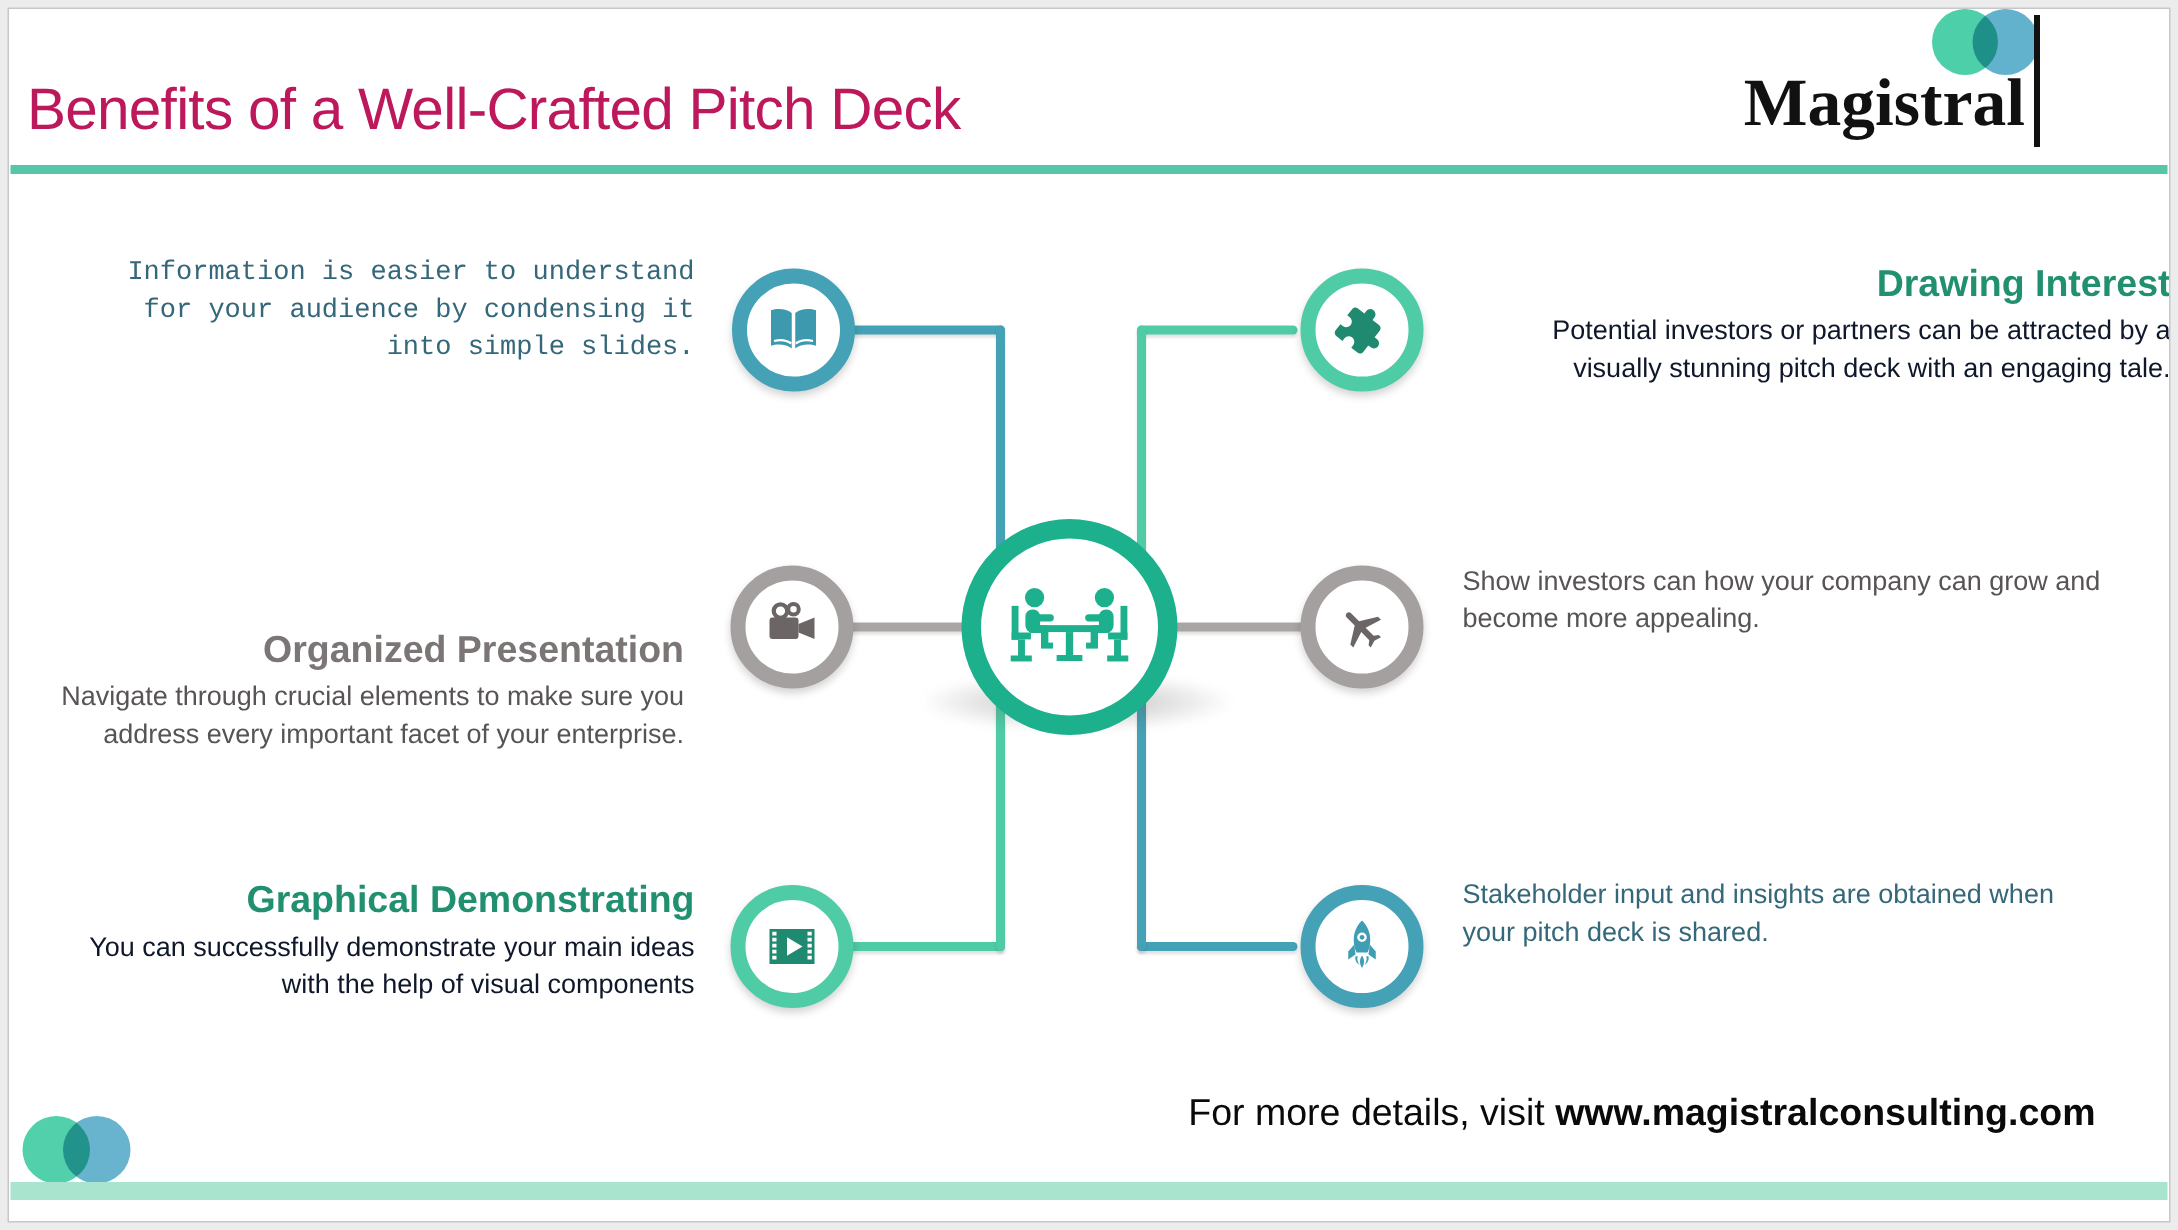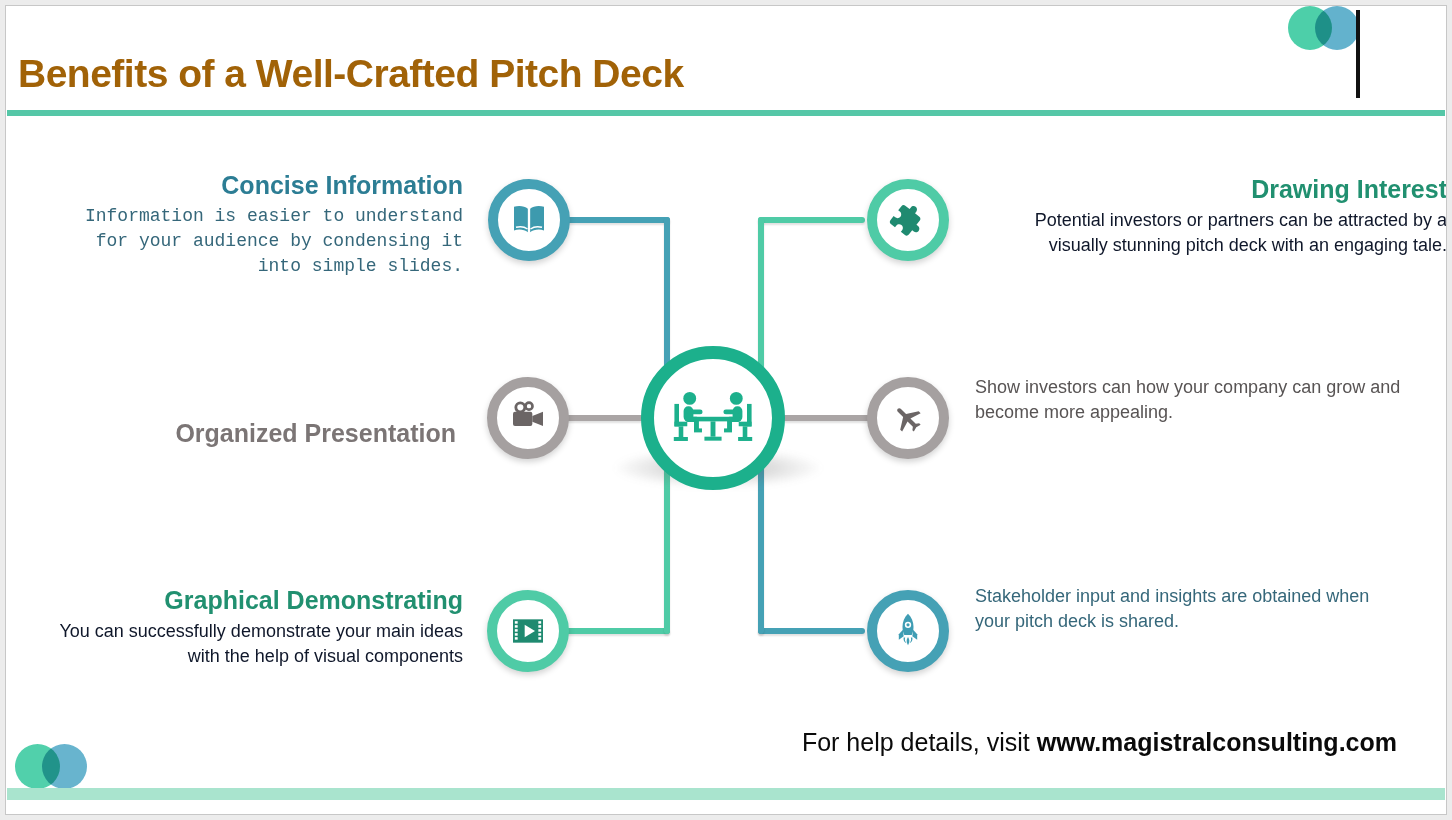--- a/index.html
+++ b/index.html
@@ -11,21 +11,21 @@
   }
   .abs{position:absolute;}
 
   
   .frame-outer{inset:0;border:6px solid #ececec;pointer-events:none;z-index:60;}
   .frame-inner{inset:5px;border:1px solid #c7c7c7;pointer-events:none;z-index:61;}
 
   
   .page-title{
     left:18px;top:52px;
-    font-size:39px;font-weight:bold;color:#a16207;letter-spacing:-0.5px;
+    font-size:39px;font-weight:normal;color:#be185d;letter-spacing:-0.5px;
     white-space:nowrap;
   }
   .title-underline{left:7px;right:7px;top:110px;height:6px;background:#55c7a7;}
 
   
   .logo{left:1138px;top:2px;width:226px;height:100px;}
   .logo-circle{width:44px;height:44px;border-radius:50%;mix-blend-mode:multiply;position:absolute;}
   .logo-circle.green{left:150px;top:4px;background:#3ecba2;opacity:.92;}
   .logo-circle.blue{left:177px;top:4px;background:#4da7c6;opacity:.88;}
   .logo-text{
@@ -83,20 +83,21 @@
 </style>
 </head>
 <body>
 
 <div class="abs page-title">Benefits of a Well-Crafted Pitch Deck</div>
 <div class="abs title-underline"></div>
 
 <div class="abs logo">
   <div class="logo-circle green"></div>
   <div class="logo-circle blue"></div>
+  <div class="logo-text">Magistral</div>
   <div class="logo-bar"></div>
 </div>
 
 <div class="line teal" style="left:563px;top:217px;width:107px;height:6px;"></div>
 <div class="line teal" style="left:664px;top:217px;width:6px;height:204px;"></div>
 <div class="line mint" style="left:758px;top:217px;width:107px;height:6px;"></div>
 <div class="line mint" style="left:758px;top:217px;width:6px;height:204px;"></div>
 <div class="line gray" style="left:563px;top:415px;width:310px;height:6px;"></div>
 <div class="line mint" style="left:563px;top:628px;width:107px;height:6px;"></div>
 <div class="line mint" style="left:664px;top:421px;width:6px;height:213px;"></div>
@@ -132,25 +133,25 @@
         <rect x="3.2" y="18.2" width="4.6" height="1.3"></rect>
       </g>
       <rect x="9.6" y="11.6" width="12.8" height="1.5"></rect>
       <rect x="15.2" y="13.1" width="1.6" height="5.0"></rect>
       <rect x="13.2" y="18.1" width="5.6" height="1.3"></rect>
     </svg>
   </span>
 </div>
 
 <div class="item align-r" style="left:13px;top:170px;width:450px;">
-  <h2 class="c-teal-h">Concise Information</h2>
   <p class="c-teal-b" style="padding-left:45px;font-family:Liberation Mono, monospace;">Information is easier to understand for your audience by condensing it into simple slides.</p>
 </div>
 <div class="item align-r" style="left:6px;top:374px;width:450px;margin-top:44px;">
   <h2 class="c-gray-h">Organized Presentation</h2>
+  <p class="c-gray-b">Navigate through crucial elements to make sure you address every important facet of your enterprise.</p>
 </div>
 <div class="item align-r" style="left:13px;top:585px;width:450px;">
   <h2 class="c-green-h">Graphical Demonstrating</h2>
   <p class="c-green-b" style="padding-left:45px;">You can successfully demonstrate your main ideas with the help of visual components</p>
 </div>
 
 <div class="item align-l" style="left:975px;top:174px;width:472px;text-align:right;">
   <h2 class="c-green-h">Drawing Interest</h2>
   <p class="c-green-b">Potential investors or partners can be attracted by a visually stunning pitch deck with an engaging tale.</p>
 </div>
@@ -233,20 +234,20 @@
       <path d="M8.9 11.2L6.5 14v3.2l2.9-2z"></path>
       <path d="M15.1 11.2L17.5 14v3.2l-2.9-2z"></path>
       <path d="M12 15.6c1.1 1.5 1.1 3.2 0 5-1.1-1.8-1.1-3.5 0-5z"></path>
       <path d="M10.3 15.9c-.4 1.2-.1 2.4.8 3.4-1.4-.6-2-1.9-1.7-3.4z"></path>
       <path d="M13.7 15.9c.4 1.2.1 2.4-.8 3.4 1.4-.6 2-1.9 1.7-3.4z"></path>
     </svg>
   </span>
 </div>
 
 <div class="abs footer-text">
-  <span>For help details, visit </span><b>www.magistralconsulting.com</b>
+  <span>For more details, visit </span><b>www.magistralconsulting.com</b>
 </div>
 <div class="foot-circle green"></div>
 <div class="foot-circle blue"></div>
 <div class="abs footer-bar"></div>
 
 <div class="abs frame-outer"></div>
 <div class="abs frame-inner"></div>
 
 </body></html>

